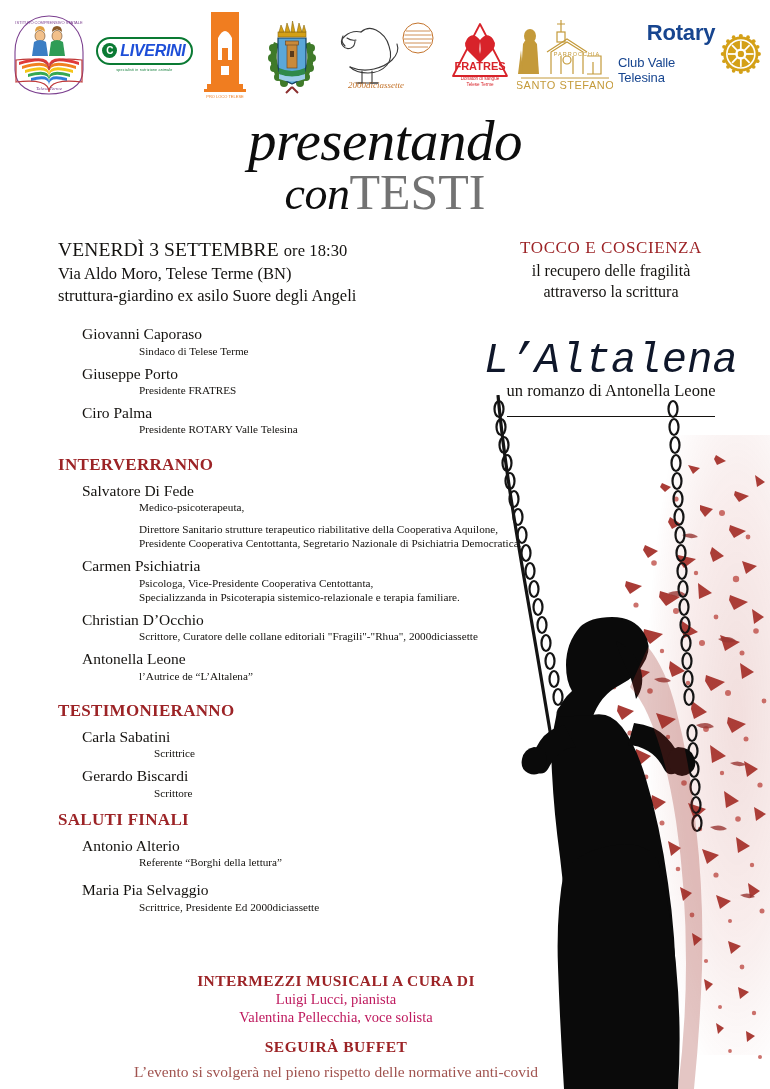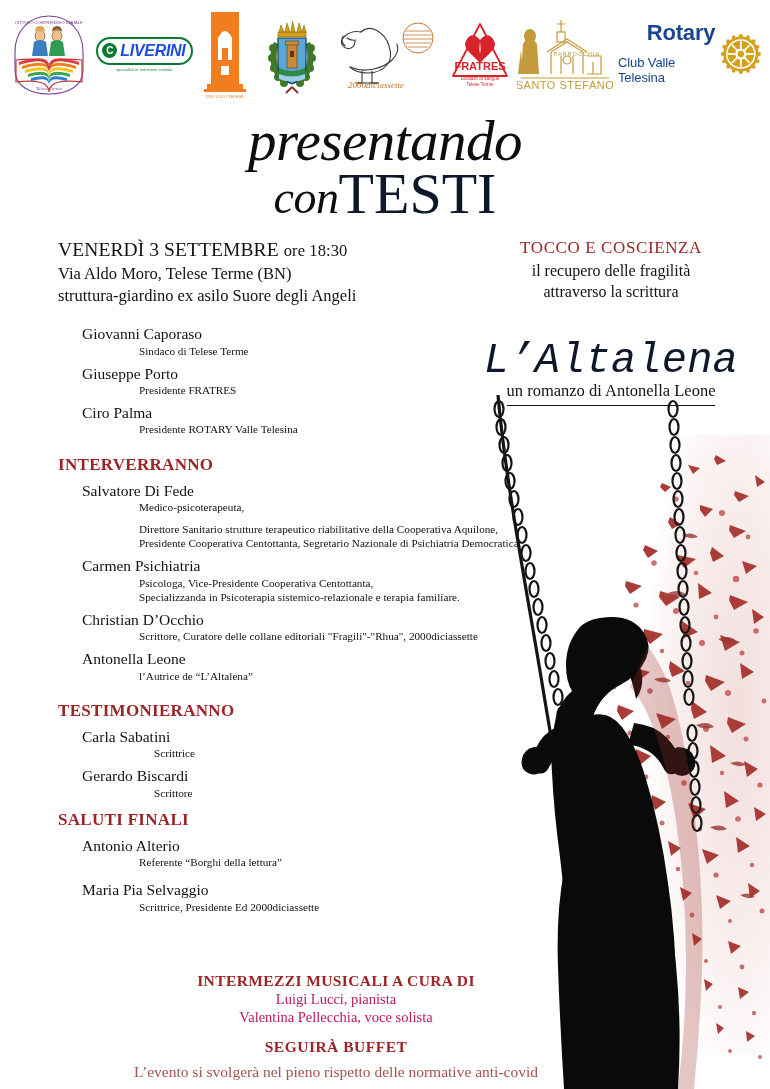--- a/index.html
+++ b/index.html
@@ -136,22 +136,22 @@
     line-height: 1.02;
     margin-top: -6px;
     letter-spacing: -0.5px;
   }
   .title-con {
     font-style: italic;
     color: #0d0d0d;
     font-size: 46px;
   }
   .title-testi {
-    color: #0f172a;
-    font-size: 58px;
+    color: #737373;
+    font-size: 50px;
     letter-spacing: 0px;
   }
 
   
   .left-col {
     position: absolute;
     left: 58px;
     top: 240px;
     width: 450px;
   }
@@ -232,21 +232,21 @@
     font-size: 42px;
     color: #0f172a;
     line-height: 1;
     letter-spacing: 0.2px;
   }
   .novel-sub {
     font-size: 16.5px;
     color: #14120f;
     border-bottom: 1.1px solid #14120f;
     display: inline-block;
-    padding-bottom: 4px;
+    padding-bottom: 15px;
     margin-top: -1px;
     line-height: 1.15;
   }
 
   
   .illus {
     position: absolute;
     left: 430px;
     top: 395px;
     width: 340px;

